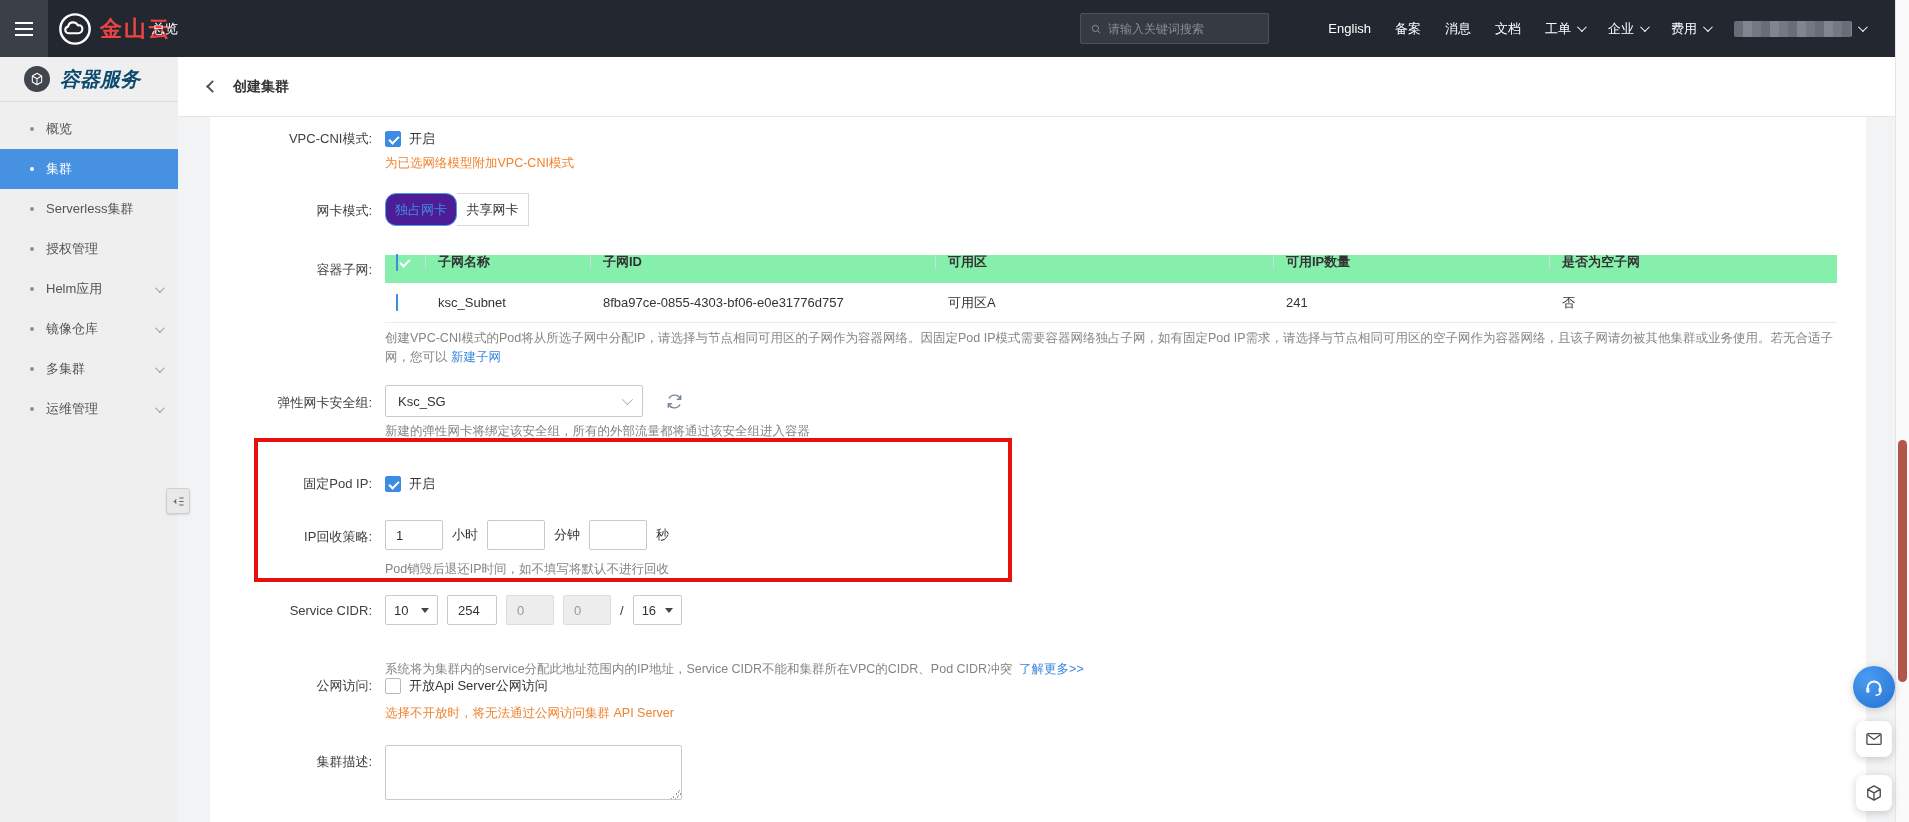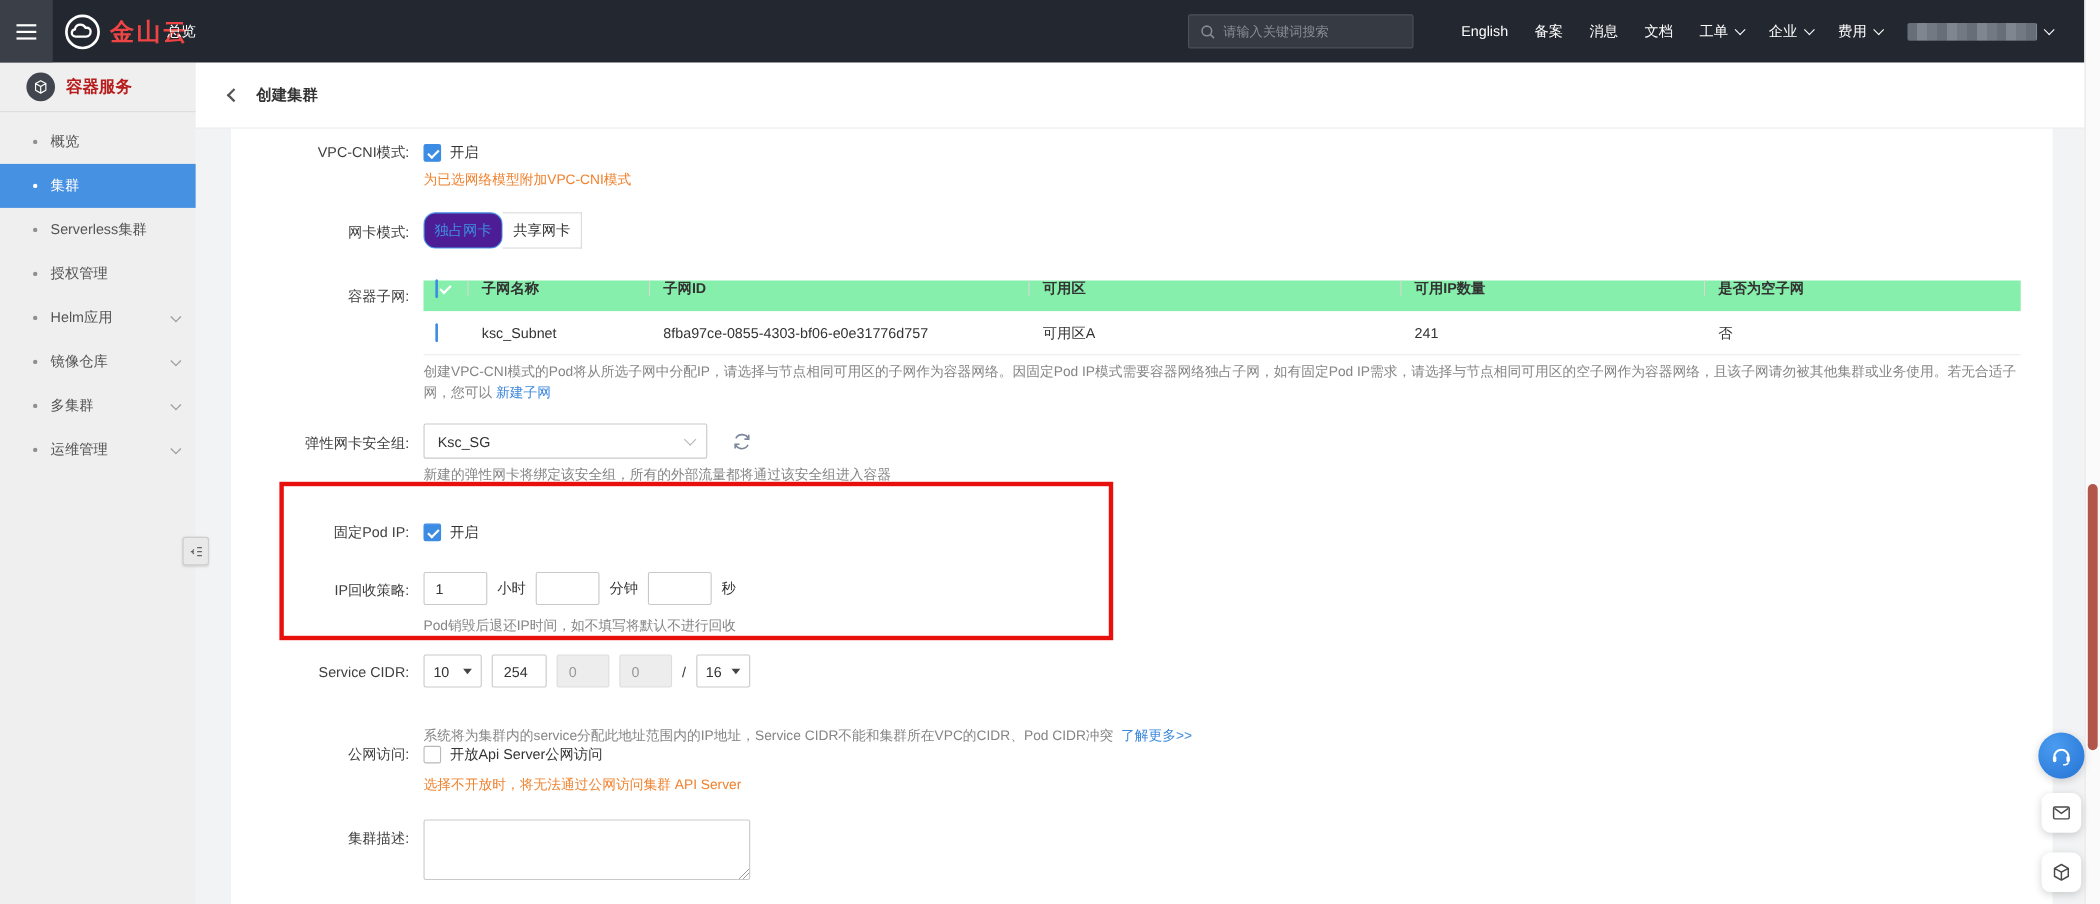--- a/index.html
+++ b/index.html
@@ -8,21 +8,21 @@
 
   
   .navbar { position:absolute; left:0; top:0; width:1895px; height:57px; background:#23272f; }
   .hamburger { position:absolute; left:0; top:0; width:48px; height:57px; background:#3a3f48;
     display:flex; flex-direction:column; justify-content:center; align-items:center; gap:4px; cursor:pointer; }
   .hamburger i { width:18px; height:2px; background:#fff; display:block; }
   .logo { position:absolute; left:58px; top:0; height:57px; display:flex; align-items:center; gap:8px; }
   .brand { color:#ef4444; font-size:22px; font-weight:700; letter-spacing:2px; }
   .nav-overview { position:absolute; left:152px; top:0; height:57px; display:flex; align-items:center;
     color:#fff; font-size:13px; cursor:pointer; }
-  .searchbox { position:absolute; left:1080px; top:13px; width:205px; height:31px; background:#363a43;
+  .searchbox { position:absolute; left:1080px; top:13px; width:189px; height:31px; background:#363a43;
     border:1px solid #4c515a; border-radius:2px; display:flex; align-items:center; padding:0 10px; gap:7px; }
   .searchbox input { background:transparent; border:none; outline:none; color:#9da2ab; font-size:12px; width:150px; }
   .searchbox input::placeholder { color:#878c95; }
   .nav-right { position:absolute; right:30px; top:0; height:57px; display:flex; align-items:center; gap:24px; }
   .nav-link { color:#fff; font-size:13px; cursor:pointer; display:flex; align-items:center; gap:6px; white-space:nowrap; }
   .acct-blur { width:118px; height:16px; border-radius:2px;
     background:
       repeating-linear-gradient(90deg,#6c727b 0 9px,#868c96 9px 18px,#787e88 18px 27px),
       #777; opacity:.95; cursor:pointer; }
 
@@ -31,21 +31,21 @@
     border-bottom:1.5px solid currentColor; }
   .chev.down { transform:rotate(45deg) translateY(-2px); }
   .chev.left { transform:rotate(135deg); }
   .caret-solid { width:0; height:0; border-left:4px solid transparent; border-right:4px solid transparent;
     border-top:5px solid #444; }
 
   
   .sidebar { position:absolute; left:0; top:57px; width:178px; height:765px; background:#efefef; }
   .sb-head { height:45px; display:flex; align-items:center; gap:10px; padding-left:24px;
     border-bottom:1px solid #dcdcdc; }
-  .sb-head .t { font-size:15px; color:#b91c1c; font-weight:700; }
+  .sb-head .t { font-size:20px; color:#0c4a6e; font-weight:700;font-style:italic; }
   .sb-ico { width:26px; height:26px; border-radius:50%; background:#40454e; display:flex;
     align-items:center; justify-content:center; }
   .sb-item { height:40px; display:flex; align-items:center; padding:0 16px 0 30px; gap:12px;
     font-size:13px; color:#545454; cursor:pointer; position:relative; }
   .sb-item .dot { width:4px; height:4px; border-radius:50%; background:#8f8f8f; flex:none; }
   .sb-item .chev { color:#999; margin-left:auto; }
   .sb-item.active { background:#4791e2; color:#fff; }
   .sb-item.active .dot { background:#fff; }
   .collapse-handle { position:absolute; left:166px; top:488px; width:24px; height:26px; background:#e9e9e9;
     border:1px solid #cfcfcf; border-radius:3px; display:flex; align-items:center; justify-content:center;

